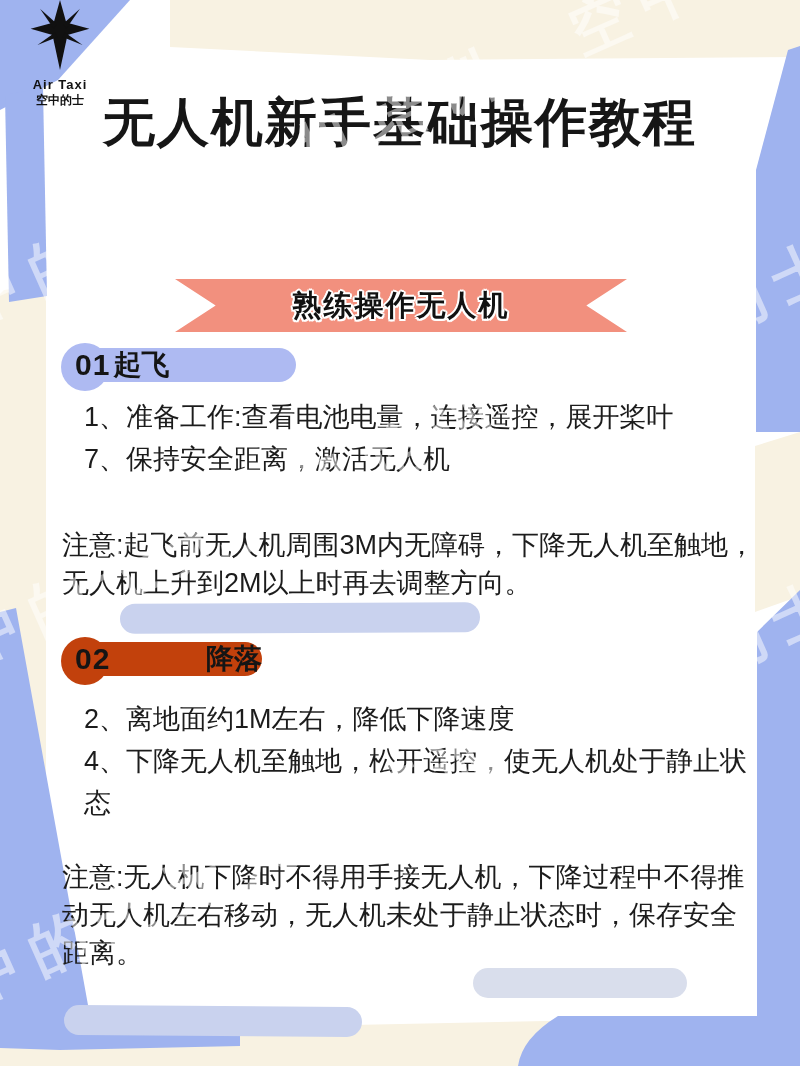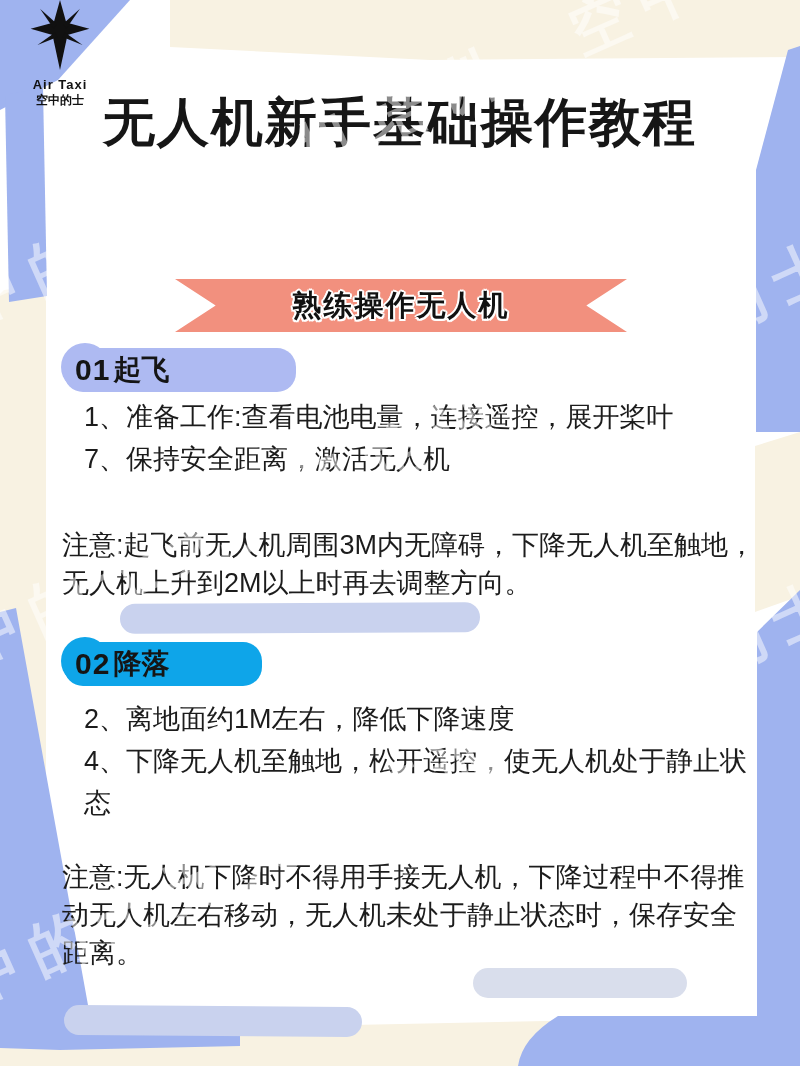--- a/index.html
+++ b/index.html
@@ -29,23 +29,23 @@
     clip-path:polygon(0 0,100% 0,91% 50%,100% 100%,0 100%,9% 50%);
     display:flex;align-items:center;justify-content:center;z-index:2;
   }
   .ribbon-label{
     font-size:29px;font-weight:bold;color:#111;letter-spacing:2px;
     text-shadow:2px 0 0 #fff,-2px 0 0 #fff,0 2px 0 #fff,0 -2px 0 #fff,
       1.5px 1.5px 0 #fff,-1.5px -1.5px 0 #fff,1.5px -1.5px 0 #fff,-1.5px 1.5px 0 #fff;
   }
 
   
-  .pill{position:absolute;left:64px;height:44px;border-radius:19px;display:flex;align-items:center;z-index:2;}
+  .pill{position:absolute;left:64px;height:34px;border-radius:19px;display:flex;align-items:center;z-index:2;}
   .pill-1{top:348px;width:232px;background:#AEBAF2;}
-  .pill-2{top:642px;width:198px;background:#0ea5e9;}
+  .pill-2{top:642px;width:198px;background:#c2410c;justify-content:space-between;}
   .pill-bump{position:absolute;left:-3px;top:-5px;width:48px;height:48px;border-radius:50%;background:inherit;}
   .pill-num{position:relative;font-size:30px;font-weight:800;margin-left:11px;letter-spacing:1px;color:#151515;}
   .pill-title{position:relative;font-size:28px;font-weight:700;margin-left:3px;color:#151515;}
 
   
   .list{position:absolute;left:66px;width:692px;font-size:27px;z-index:2;}
   .list .li{line-height:42px;margin-left:18px;}
   .list-1{top:396px;}
   .list-2{top:698px;}
   .note{position:absolute;left:62px;width:698px;margin:0;font-size:27px;line-height:38px;z-index:2;}

